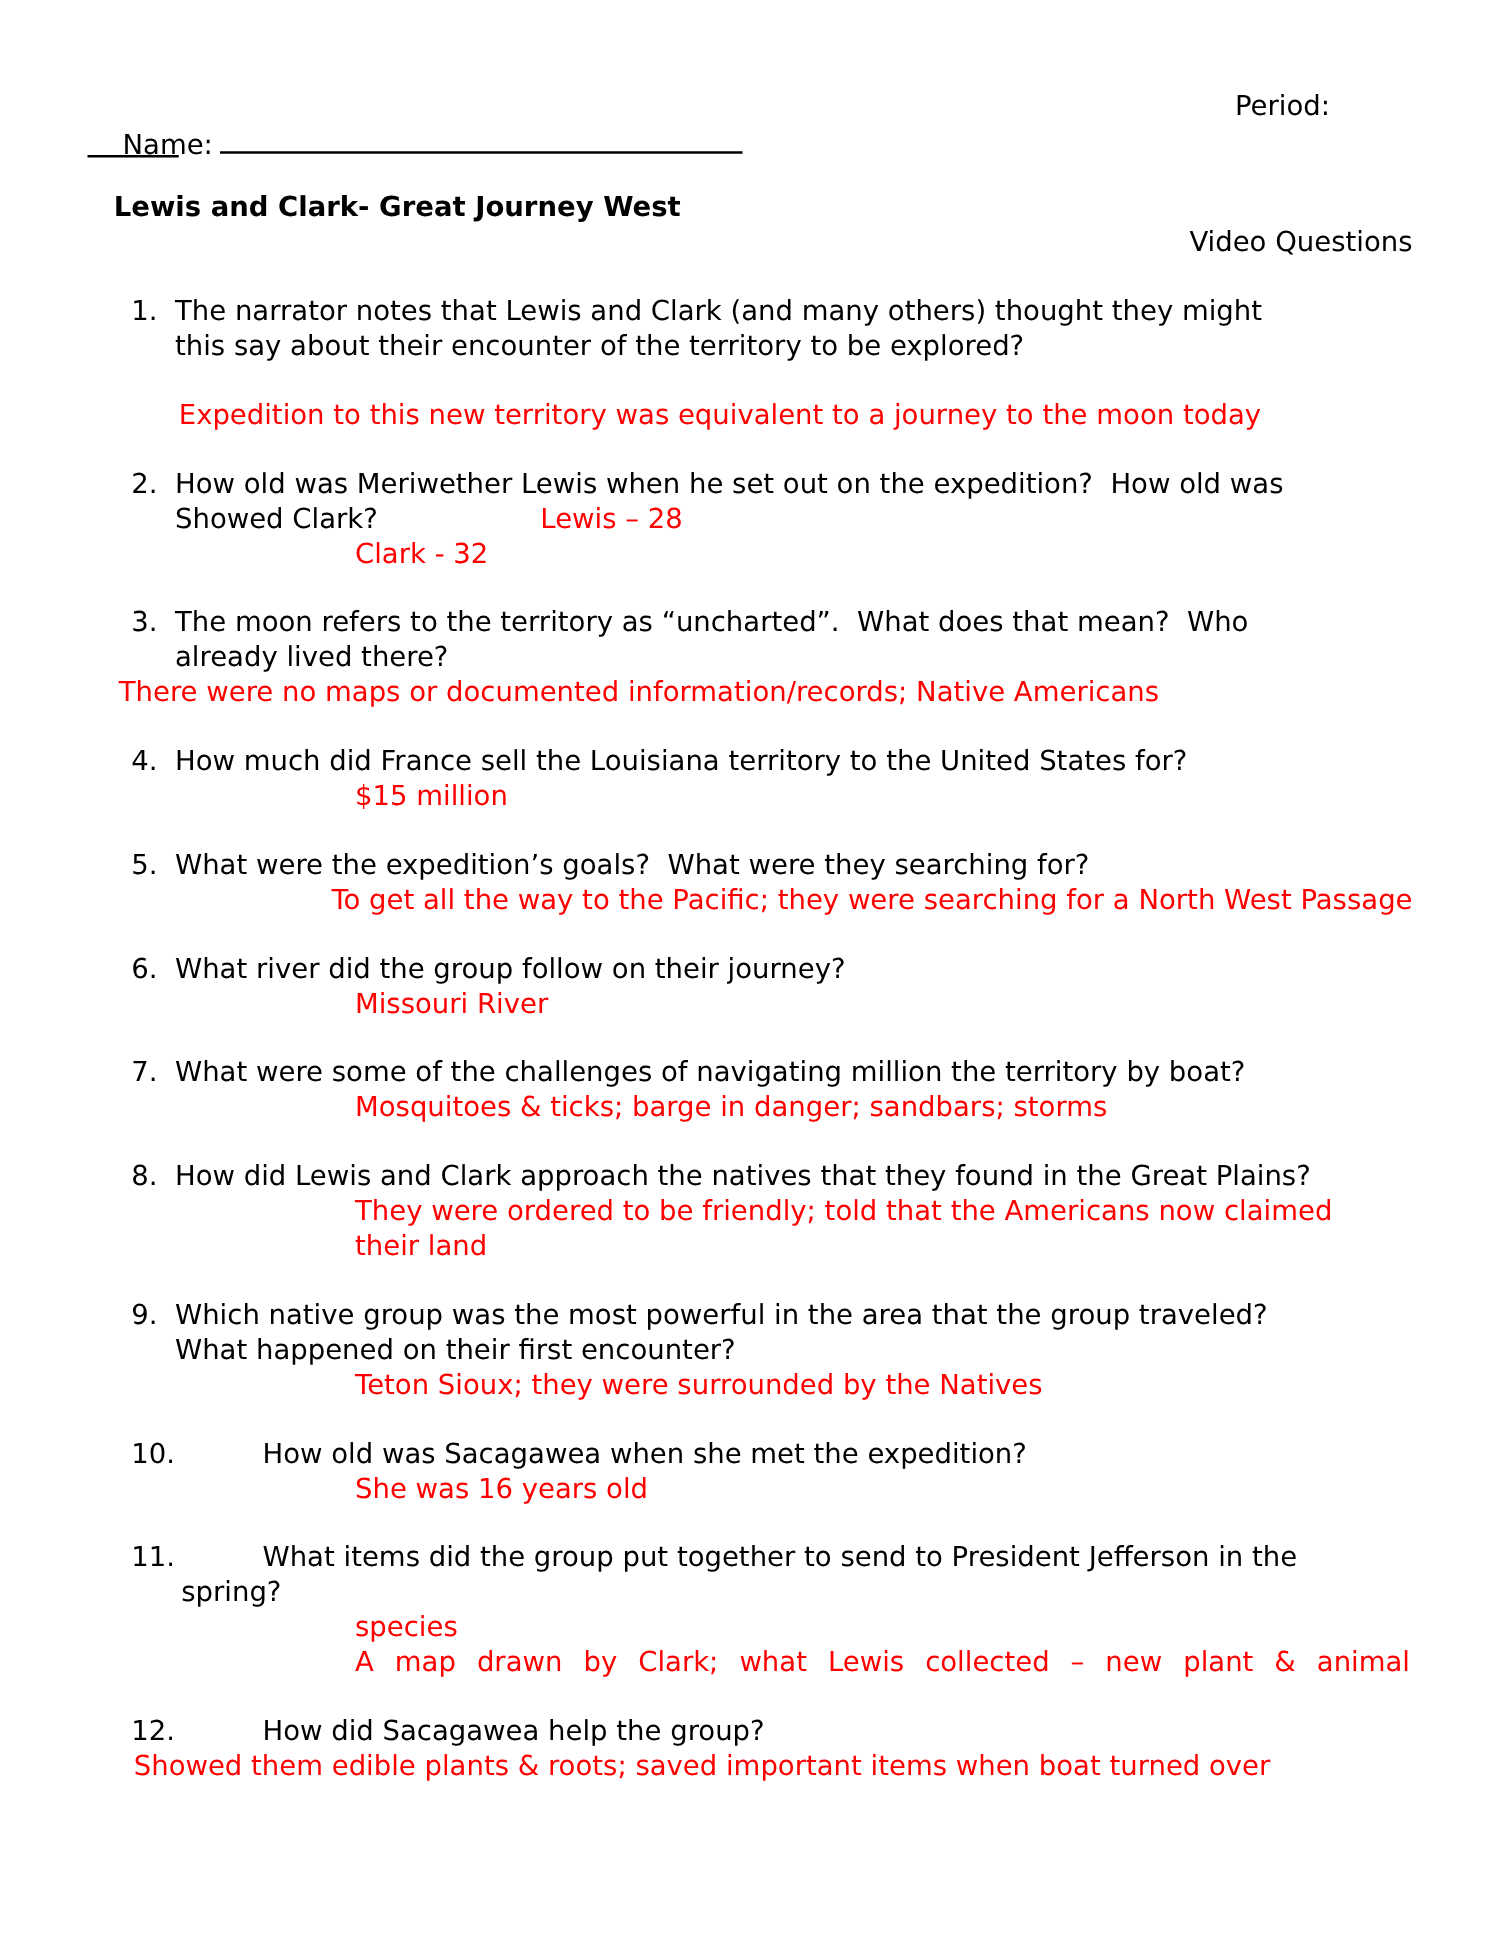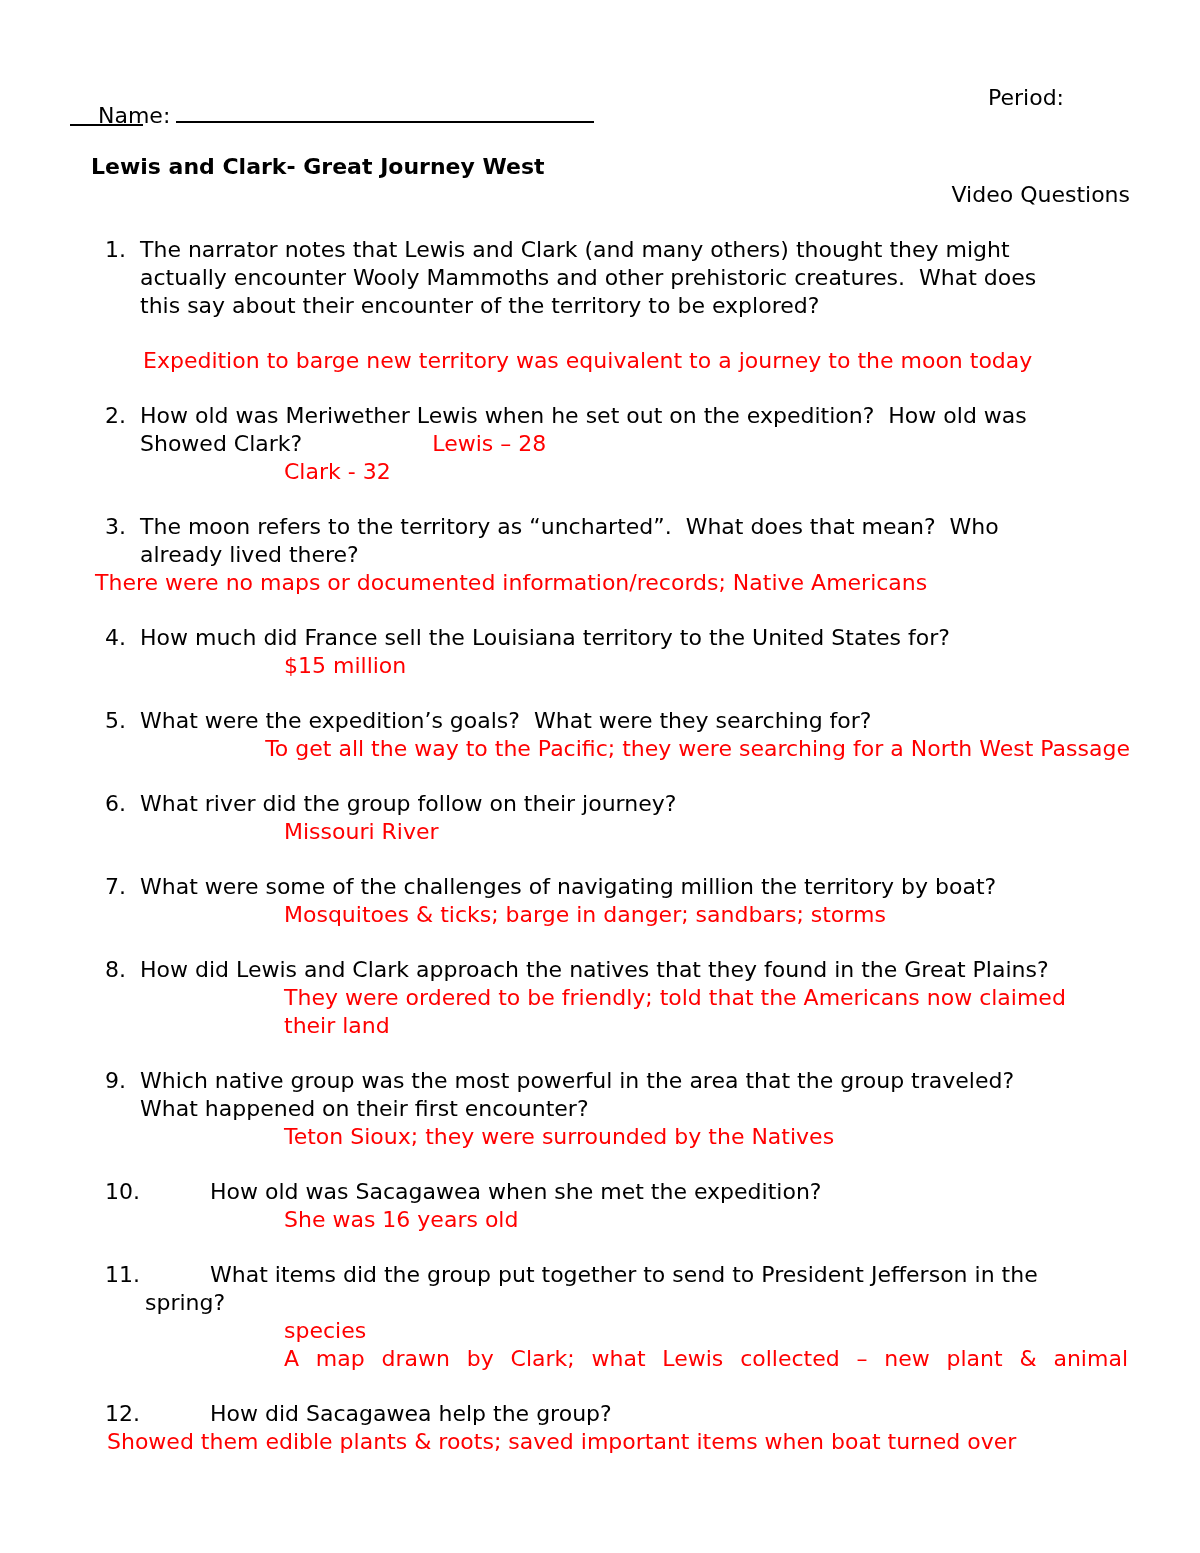--- a/index.html
+++ b/index.html
@@ -17,21 +17,21 @@
   }
   .header { position: relative; height: 28px; white-space: pre; }
   .name-line {
     display: inline-block;
     width: 418px;
     height: 21px;
     margin-left: 6px;
     border-bottom: 2px solid #000000;
     vertical-align: baseline;
   }
-  .period { position: absolute; left: 918px; top: 12px; }
+  .period { position: absolute; left: 918px; top: 0; }
   .shortline-row { height: 28px; position: relative; }
   .short-line {
     position: absolute;
     left: 0; top: 0;
     width: 73px;
     height: 24px;
     border-bottom: 2px solid #000000;
   }
   .title { margin-top: 25px; font-weight: bold; white-space: pre; margin-left: 21px; }
   .subtitle { white-space: pre; text-align: right; }
@@ -71,23 +71,22 @@
   <div class="shortline-row">
     <span class="short-line"></span>
   </div>
 
   <div class="title">Lewis and Clark- Great Journey West</div>
   <div class="subtitle">Video Questions</div>
 
   <div class="q">
     <span class="num">1.</span>
     <div class="qline">The narrator notes that Lewis and Clark (and many others) thought they might</div>
-    <div class="qline">actually encounter Wooly Mammoths and other prehistoric creatures.  What does</div>
     <div class="qline">this say about their encounter of the territory to be explored?</div>
-    <div class="qline ans a-q1">Expedition to barge new territory was equivalent to a journey to the moon today</div>
+    <div class="qline ans a-q1">Expedition to this new territory was equivalent to a journey to the moon today</div>
   </div>
 
   <div class="q">
     <span class="num">2.</span>
     <div class="qline">How old was Meriwether Lewis when he set out on the expedition?  How old was</div>
     <div class="qline"><span>Showed Clark?</span><span class="gap"></span><span class="ans">Lewis – 28</span></div>
     <div class="qline ans a-284">Clark - 32</div>
   </div>
 
   <div class="q">

